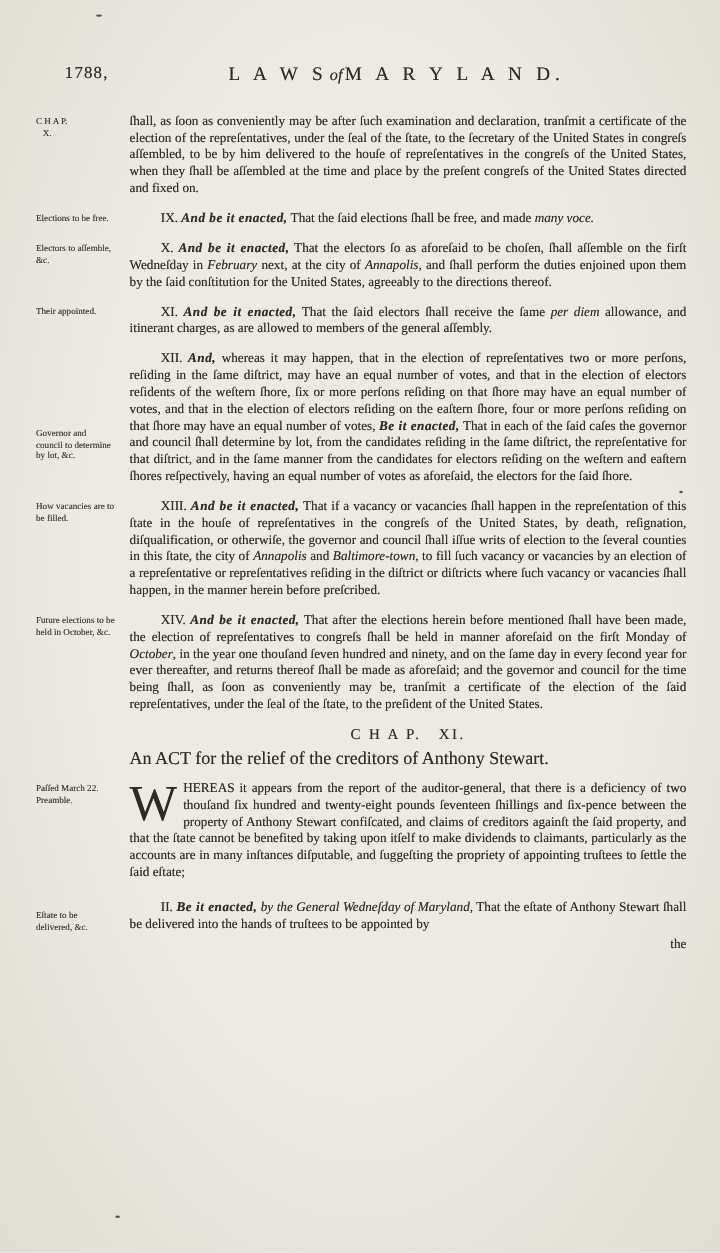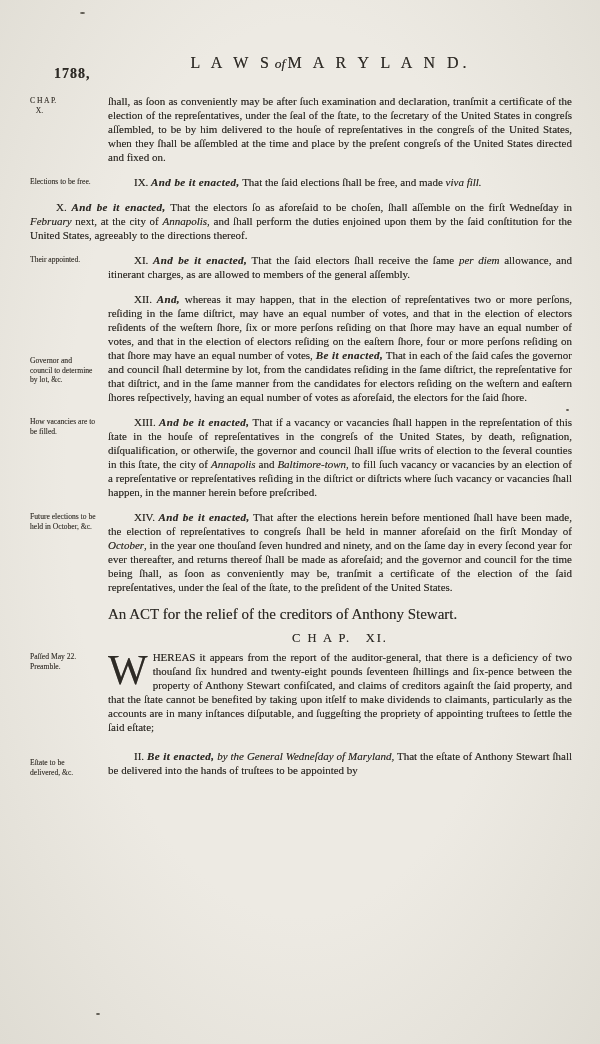--- a/index.html
+++ b/index.html
@@ -6,21 +6,21 @@
   html, body { width:600px; height:1044px; }
   body {
     background: radial-gradient(ellipse at 50% 45%, #edeae3 55%, #dfdcd3 100%);
     font-family: "Liberation Serif", "DejaVu Serif", serif;
     color:#2e2b26;
     overflow:hidden;
     text-shadow: 0 0 0.4px rgba(45,40,34,0.55);
   }
   .page { padding: 54px 28px 16px 30px; position:relative; }
   .header { position:relative; height:26px; margin-bottom:14px; }
-  .year { position:absolute; left:24px; top:12px; font-size:14px; letter-spacing:1px;font-weight:bold; }
+  .year { position:absolute; left:24px; top:0; font-size:14px; letter-spacing:1px; }
   .title { position:absolute; left:80px; right:21px; top:0; text-align:center; font-size:16px; }
   .title .sp { letter-spacing:4px; }
   .title .of { font-style:italic; font-size:13.5px; letter-spacing:0; padding:0 2px; }
   .row { display:flex; margin-bottom:11px; }
   .margin-note {
     flex:0 0 78px; width:78px; padding-right:12px;
     font-size:7.6px; line-height:9.5px; white-space:pre-line; color:#3e3a33;
     padding-top:2px;
   }
   .body { flex:1; font-size:11px; line-height:14px; text-align:justify; }
@@ -56,55 +56,60 @@
     <span class="title"><span class="sp">L A W S</span><span class="of">of</span><span class="sp">M A R Y L A N D.</span></span>
   </div>
   <div class="content">
       <div class="row" data-key="chap-x-cont">
         <div class="margin-note">C H A P.
 &nbsp;&nbsp;&nbsp;X.</div>
         <div class="body para"><span class="seg">ſhall, as ſoon as conveniently may be after ſuch examination and declaration, tranſmit a certificate of the election of the repreſentatives, under the ſeal of the ſtate, to the ſecretary of the United States in congreſs aſſembled, to be by him delivered to the houſe of repreſentatives in the congreſs of the United States, when they ſhall be aſſembled at the time and place by the preſent congreſs of the United States directed and fixed on.</span></div>
       </div>
       <div class="row" data-key="sec-ix">
         <div class="margin-note">Elections to be free.</div>
-        <div class="body para"><span class="seg">IX. </span><span class="seg bl">And be it enacted,</span><span class="seg"> That the ſaid elections ſhall be free, and made </span><span class="seg it">viva fill.</span></div>
+        <div class="body para"><span class="seg">IX. </span><span class="seg bl">And be it enacted,</span><span class="seg"> That the ſaid elections ſhall be free, and made </span><span class="seg it">many voce.</span></div>
       </div>
       <div class="row" data-key="sec-x">
+        <div class="margin-note">Electors to aſſemble, &amp;c.</div>
         <div class="body para"><span class="seg">X. </span><span class="seg bl">And be it enacted,</span><span class="seg"> That the electors ſo as aforeſaid to be choſen, ſhall aſſemble on the firſt Wedneſday in </span><span class="seg it">February</span><span class="seg"> next, at the city of </span><span class="seg it">Annapolis</span><span class="seg">, and ſhall perform the duties enjoined upon them by the ſaid conſtitution for the United States, agreeably to the directions thereof.</span></div>
       </div>
       <div class="row" data-key="sec-xi">
         <div class="margin-note">Their appointed.</div>
         <div class="body para"><span class="seg">XI. </span><span class="seg bl">And be it enacted,</span><span class="seg"> That the ſaid electors ſhall receive the ſame </span><span class="seg it">per diem</span><span class="seg"> allowance, and itinerant charges, as are allowed to members of the general aſſembly.</span></div>
       </div>
       <div class="row" data-key="sec-xii">
         <div class="margin-note">Governor and council to determine by lot, &amp;c.</div>
         <div class="body para"><span class="seg">XII. </span><span class="seg bl">And,</span><span class="seg"> whereas it may happen, that in the election of repreſentatives two or more perſons, reſiding in the ſame diſtrict, may have an equal number of votes, and that in the election of electors reſidents of the weſtern ſhore, ſix or more perſons reſiding on that ſhore may have an equal number of votes, and that in the election of electors reſiding on the eaſtern ſhore, four or more perſons reſiding on that ſhore may have an equal number of votes, </span><span class="seg bl">Be it enacted,</span><span class="seg"> That in each of the ſaid caſes the governor and council ſhall determine by lot, from the candidates reſiding in the ſame diſtrict, the repreſentative for that diſtrict, and in the ſame manner from the candidates for electors reſiding on the weſtern and eaſtern ſhores reſpectively, having an equal number of votes as aforeſaid, the electors for the ſaid ſhore.</span></div>
       </div>
       <div class="row" data-key="sec-xiii">
         <div class="margin-note">How vacancies are to be filled.</div>
         <div class="body para"><span class="seg">XIII. </span><span class="seg bl">And be it enacted,</span><span class="seg"> That if a vacancy or vacancies ſhall happen in the repreſentation of this ſtate in the houſe of repreſentatives in the congreſs of the United States, by death, reſignation, diſqualification, or otherwiſe, the governor and council ſhall iſſue writs of election to the ſeveral counties in this ſtate, the city of </span><span class="seg it">Annapolis</span><span class="seg"> and </span><span class="seg it">Baltimore-town</span><span class="seg">, to fill ſuch vacancy or vacancies by an election of a repreſentative or repreſentatives reſiding in the diſtrict or diſtricts where ſuch vacancy or vacancies ſhall happen, in the manner herein before preſcribed.</span></div>
       </div>
       <div class="row" data-key="sec-xiv">
         <div class="margin-note">Future elections to be held in October, &amp;c.</div>
         <div class="body para"><span class="seg">XIV. </span><span class="seg bl">And be it enacted,</span><span class="seg"> That after the elections herein before mentioned ſhall have been made, the election of repreſentatives to congreſs ſhall be held in manner aforeſaid on the firſt Monday of </span><span class="seg it">October</span><span class="seg">, in the year one thouſand ſeven hundred and ninety, and on the ſame day in every ſecond year for ever thereafter, and returns thereof ſhall be made as aforeſaid; and the governor and council for the time being ſhall, as ſoon as conveniently may be, tranſmit a certificate of the election of the ſaid repreſentatives, under the ſeal of the ſtate, to the preſident of the United States.</span></div>
       </div>
+      <div class="row" data-key="chap-xi-heading">
+        <div class="margin-note"></div>
+        <div class="body chapline">C H A P. XI.</div>
+      </div>
       <div class="row" data-key="act-title-row">
         <div class="margin-note"></div>
         <div class="body acttitle">An ACT for the relief of the creditors of Anthony Stewart.</div>
       </div>
-      <div class="row" data-key="chap-xi-heading">
-        <div class="margin-note"></div>
-        <div class="body chapline">C H A P. XI.</div>
-      </div>
       <div class="row" data-key="preamble">
-        <div class="margin-note">Paſſed May 22.
+        <div class="margin-note">Paſſed March 22.
 Preamble.</div>
         <div class="body para"><span class="dropcap">W</span><span class="seg">HEREAS it appears from the report of the auditor-general, that there is a deficiency of two thouſand ſix hundred and twenty-eight pounds ſeventeen ſhillings and ſix-pence between the property of Anthony Stewart confiſcated, and claims of creditors againſt the ſaid property, and that the ſtate cannot be benefited by taking upon itſelf to make dividends to claimants, particularly as the accounts are in many inſtances diſputable, and ſuggeſting the propriety of appointing truſtees to ſettle the ſaid eſtate;</span></div>
       </div>
       <div class="row" data-key="sec-ii">
         <div class="margin-note">Eſtate to be delivered, &amp;c.</div>
         <div class="body para"><span class="seg">II. </span><span class="seg bl">Be it enacted,</span><span class="seg it"> by the General Wedneſday of Maryland,</span><span class="seg"> That the eſtate of Anthony Stewart ſhall be delivered into the hands of truſtees to be appointed by</span></div>
+      </div>
+      <div class="row" data-key="catchword">
+        <div class="margin-note"></div>
+        <div class="body catchword">the</div>
       </div>
     </div>
   <div class="speck speck1"></div>
   <div class="speck speck2"></div>
   <div class="speck speck3"></div>
 </div>
 
 </body></html>

